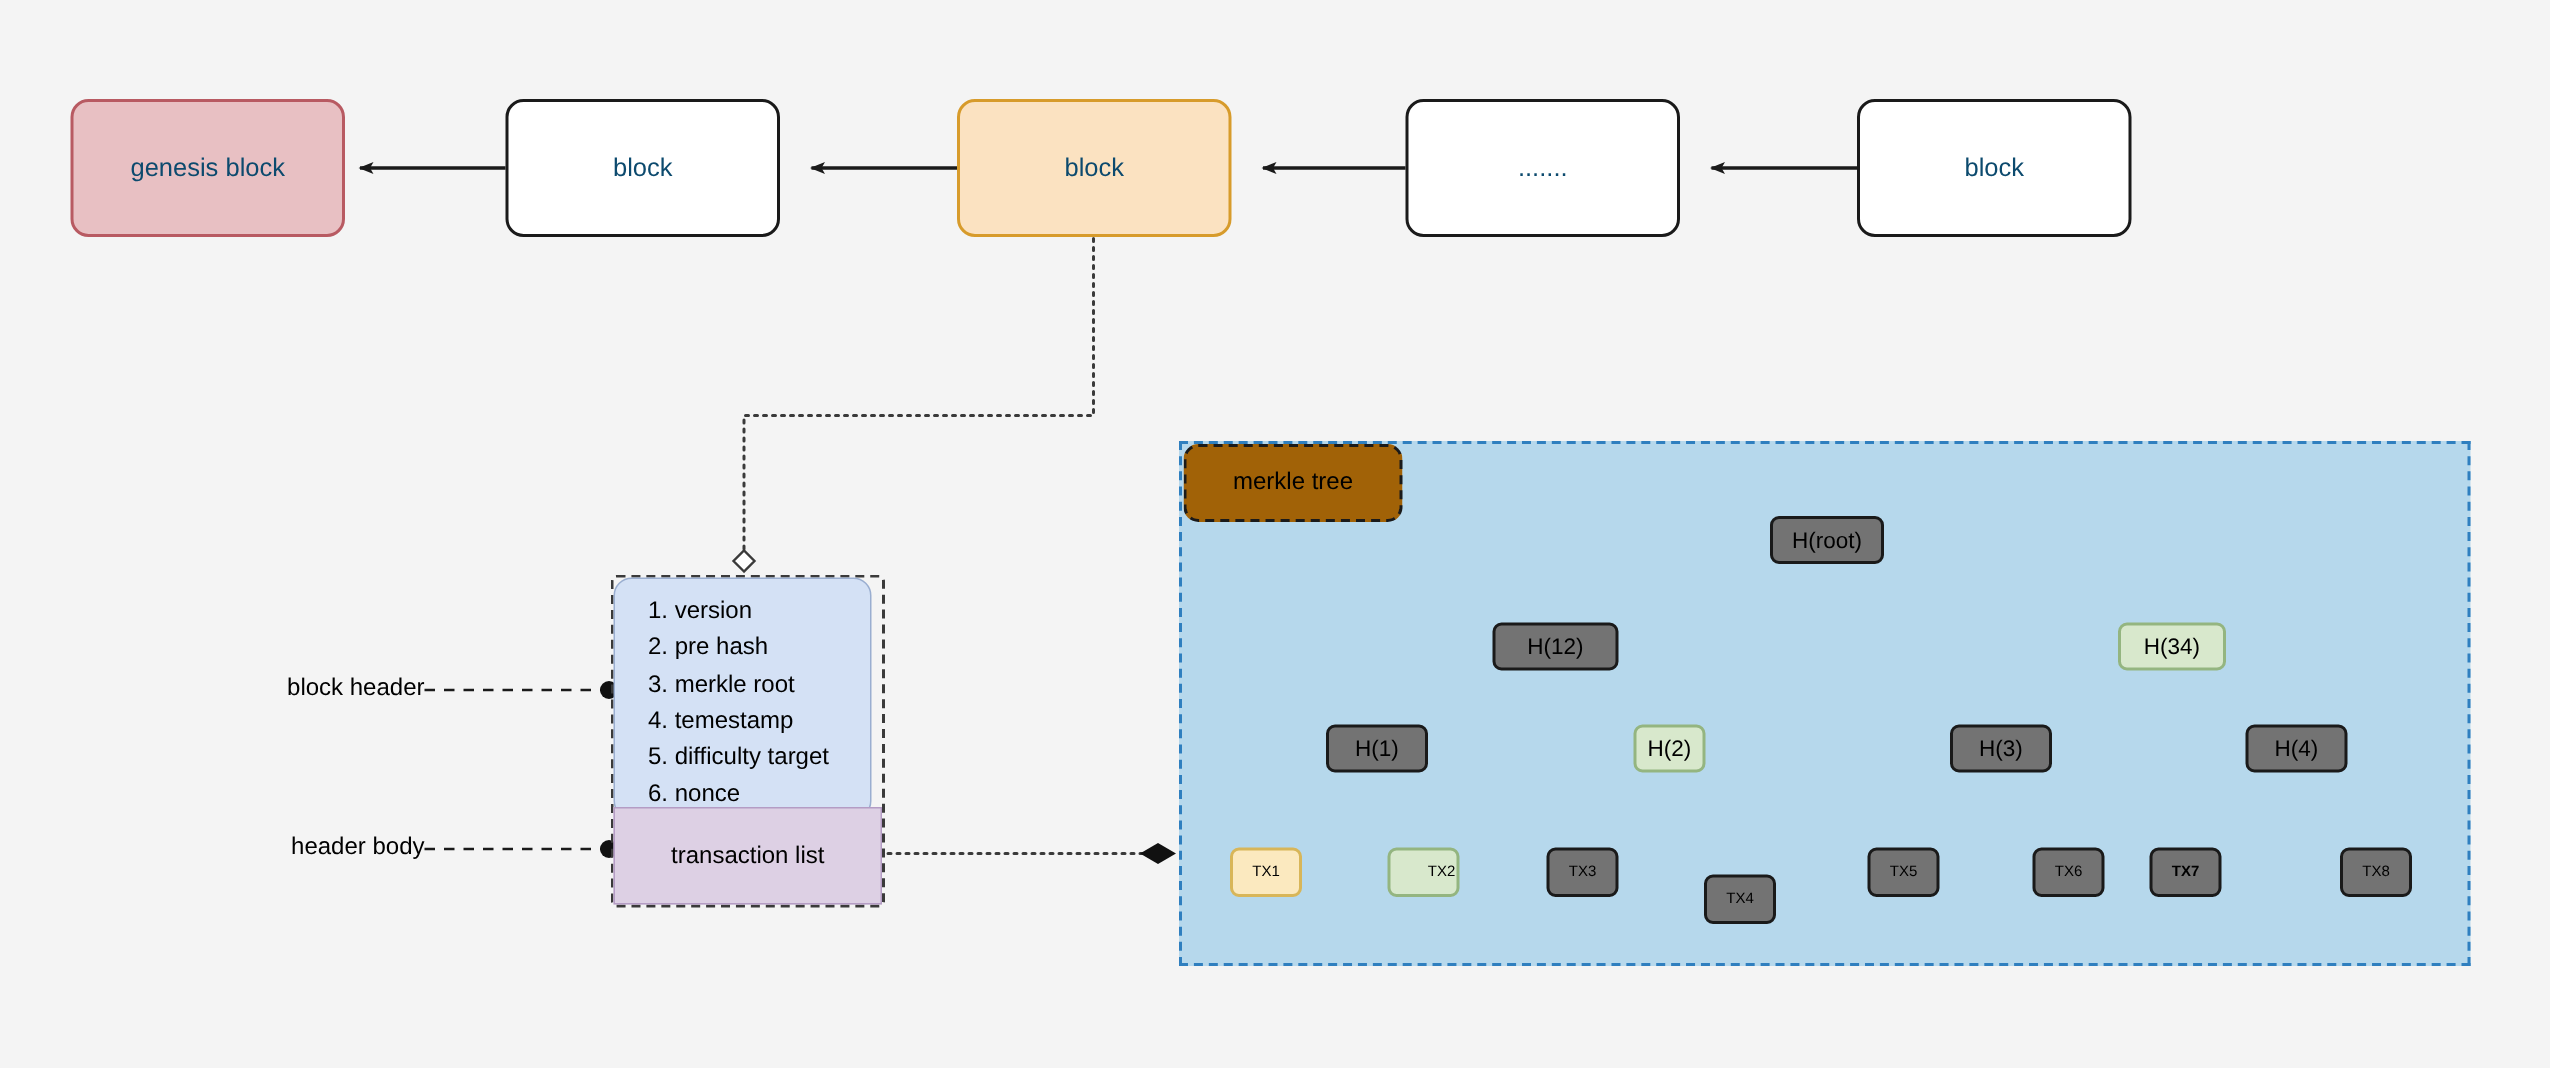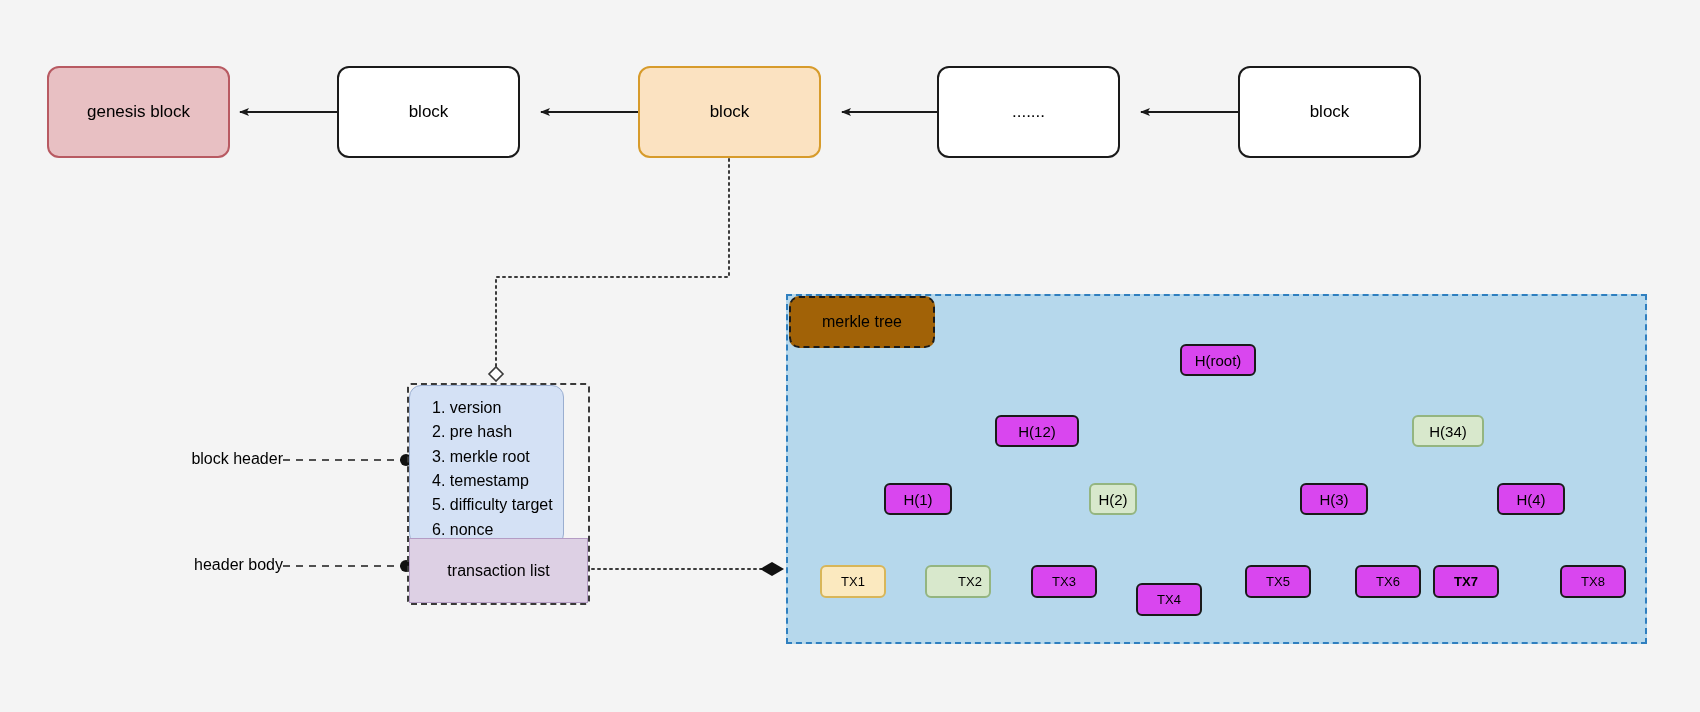--- a/index.html
+++ b/index.html
@@ -12,21 +12,21 @@
   }
   #canvas{position:absolute;inset:0;width:1700px;height:712px;}
   svg.lines{position:absolute;left:0;top:0;width:1700px;height:712px;pointer-events:none;}
 
   .node{
     position:absolute;
     box-sizing:border-box;
     display:flex;align-items:center;justify-content:center;
     background:#ffffff;
     border:2px solid #1a1a1a;
-    color:#000000;
+    color:#0c4a6e;
     text-align:center;
     line-height:1.15;
   }
 
   
   .chain-block{
     height:92px;border-radius:12px;font-size:17px;
   }
   .chain-block.genesis{background:#e8c0c3;border-color:#b85a62;border-width:2px;}
   .chain-block.accent{background:#fbe2c1;border-color:#d79b2b;border-width:2px;}
@@ -34,21 +34,21 @@
   
   #detail-wrap{
     position:absolute;
     left:407px;top:383px;width:183px;height:222px;
     border:2px dashed #3a3a3a;
     border-radius:4px;
     box-sizing:border-box;
   }
   #header-box{
     position:absolute;left:409px;top:385px;
-    width:155px;height:161px;
+    width:172px;height:161px;
     background:#d4e1f5;border:1.5px solid #9aaed0;border-radius:12px;
     box-sizing:border-box;
     padding:10px 0 0 22px;
     font-size:16px;line-height:1.52;color:#000;
     text-align:left;
   }
   #header-box div{white-space:nowrap;}
   #body-box{
     position:absolute;left:409px;top:538px;
     width:179px;height:65px;
@@ -73,26 +73,26 @@
     position:absolute;left:789px;top:296px;
     width:146px;height:52px;
     background:#a16207;border:2px dashed #1a1a1a;border-radius:10px;
     box-sizing:border-box;
     display:flex;align-items:center;justify-content:center;
     font-size:16px;color:#000;
   }
   .mnode{
     position:absolute;box-sizing:border-box;
     display:flex;align-items:center;justify-content:center;
-    background:#d946ef;border:2px solid #1a1a1a;border-radius:6px;
+    background:#737373;border:2px solid #1a1a1a;border-radius:6px;
     font-size:15px;color:#000;height:32px;
   }
   .mnode.green{background:#d8e8cc;border-color:#94b580;}
   .mnode.orange{background:#fbe9bf;border-color:#d8b659;}
-  .tx{height:33px;width:66px;border-radius:6px;font-size:13px;}
+  .tx{height:33px;width:48px;border-radius:6px;font-size:10px;}
 </style>
 </head>
 <body>
 
 <div id="canvas">
 
   <svg class="lines" viewBox="0 0 1700 712">
     <defs>
       <marker id="arr" markerWidth="12" markerHeight="12" refX="10" refY="5" orient="auto" markerUnits="userSpaceOnUse">
         <path d="M1,1 L11,5 L1,9 L3.3,5 z" fill="#1a1a1a"></path>

